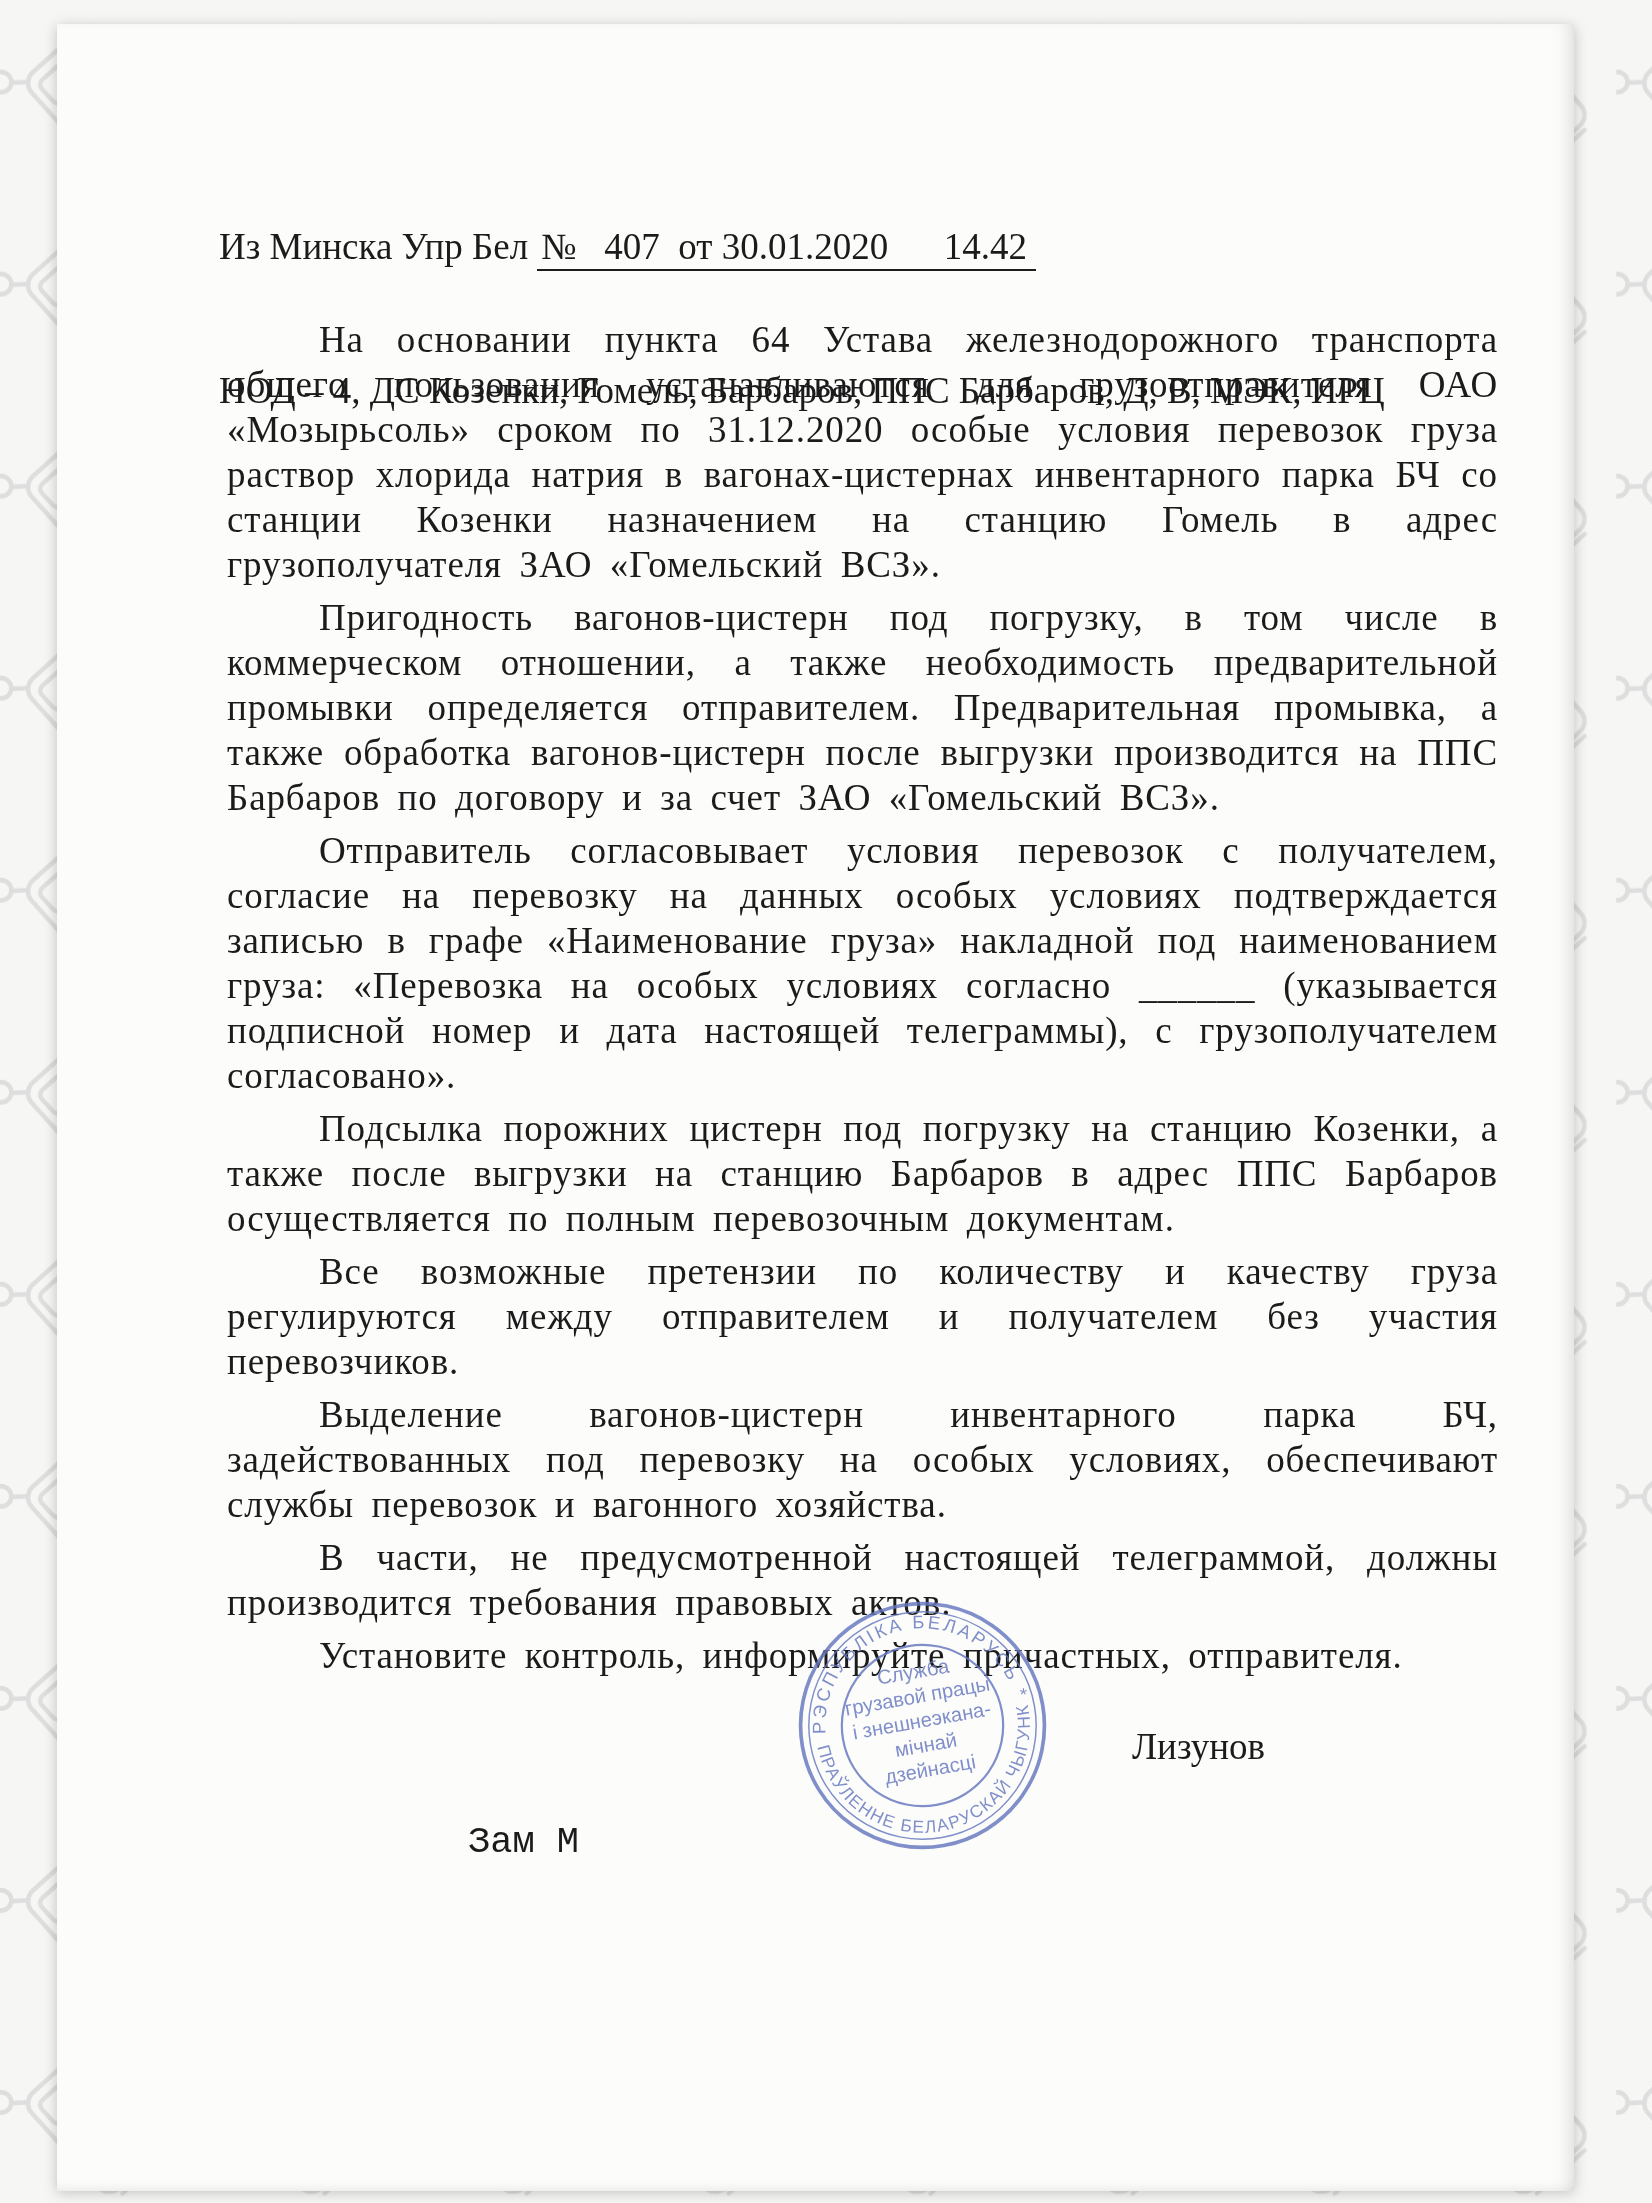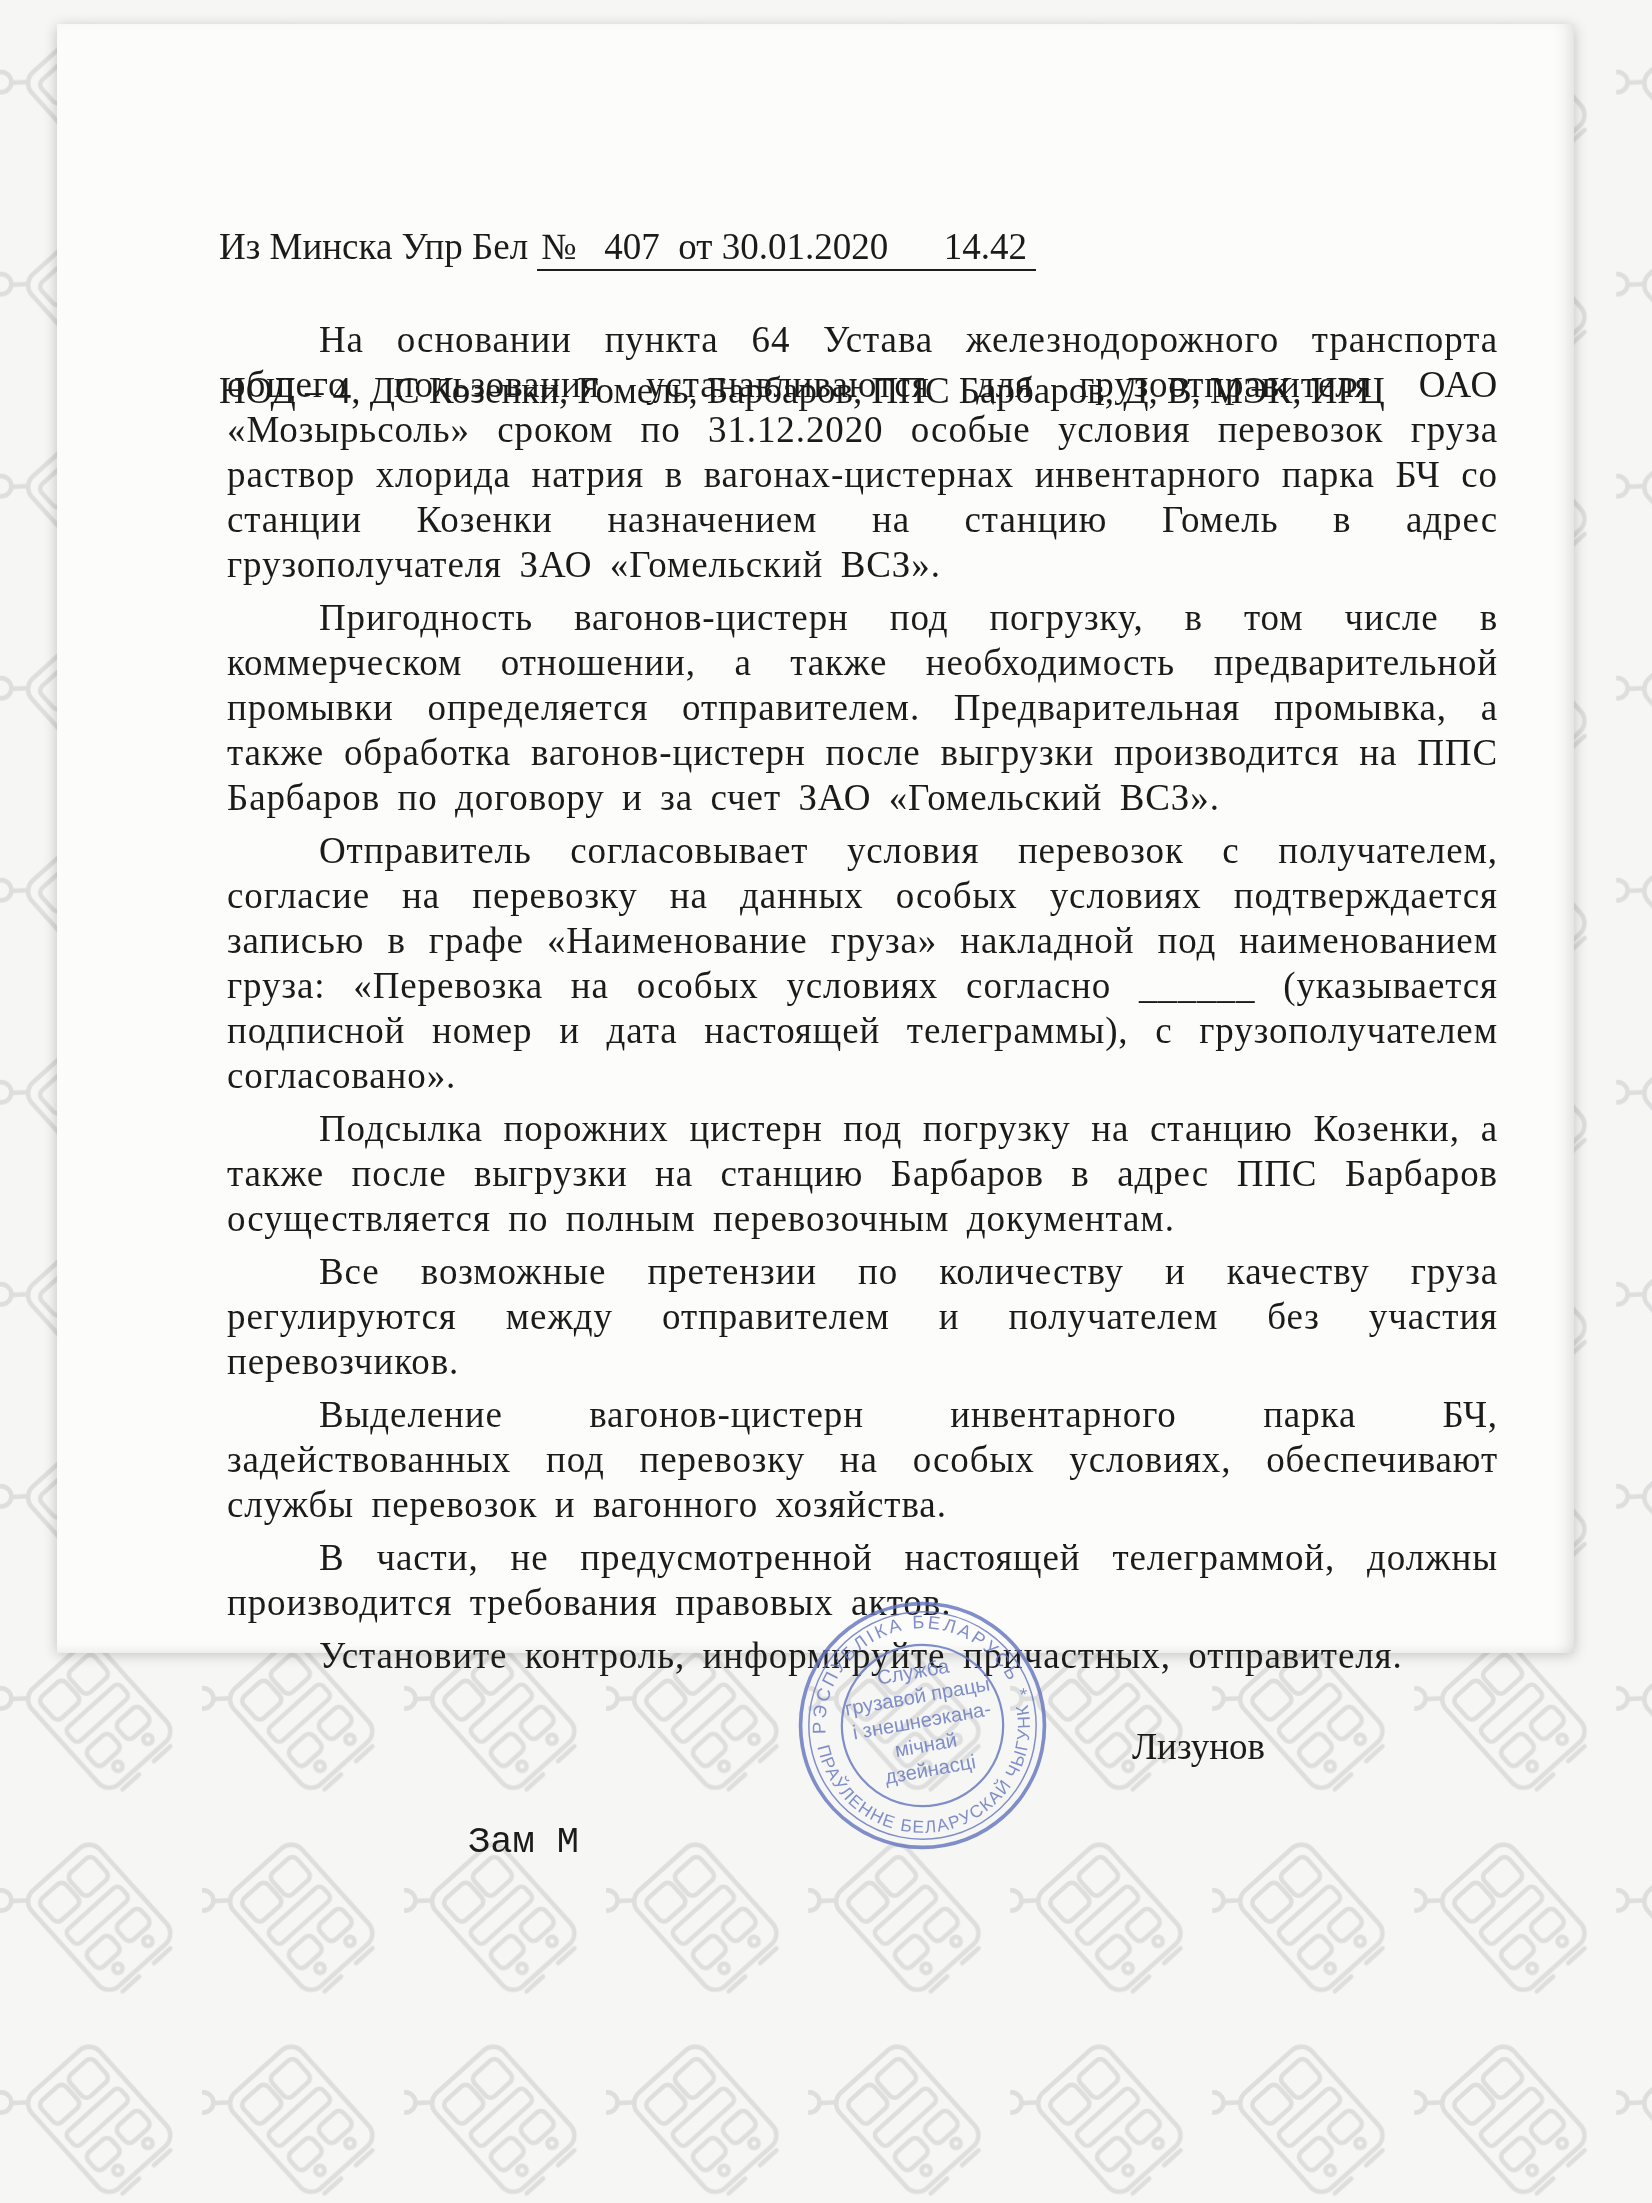--- a/index.html
+++ b/index.html
@@ -3,21 +3,21 @@
 <meta charset="utf-8">
 <style>
   html,body{margin:0;padding:0;}
   body{
     width:1653px;height:2204px;position:relative;overflow:hidden;
     background:#f6f6f4;
     font-family:"Liberation Serif", serif;
   }
   .bg-pattern{position:absolute;left:0;top:0;width:1653px;height:2204px;}
   .page{
-    position:absolute;left:57px;top:24px;width:1517px;height:1629px;
+    position:absolute;left:57px;top:24px;width:1517px;height:2167px;
     background:#fcfcfb;color:#1b1b1b;
     box-shadow:0 1.8px 13px rgba(0,0,0,.22),
                inset -13px 0 16.5px -9.2px rgba(0,0,0,.13),
                inset 0 -9.2px 13px -8.3px rgba(0,0,0,.07);
   }
   .header{
     position:absolute;left:162px;top:103px;width:1304px;
     font-size:37px;line-height:48px;white-space:pre-wrap;
   }
   .h-underlined{

